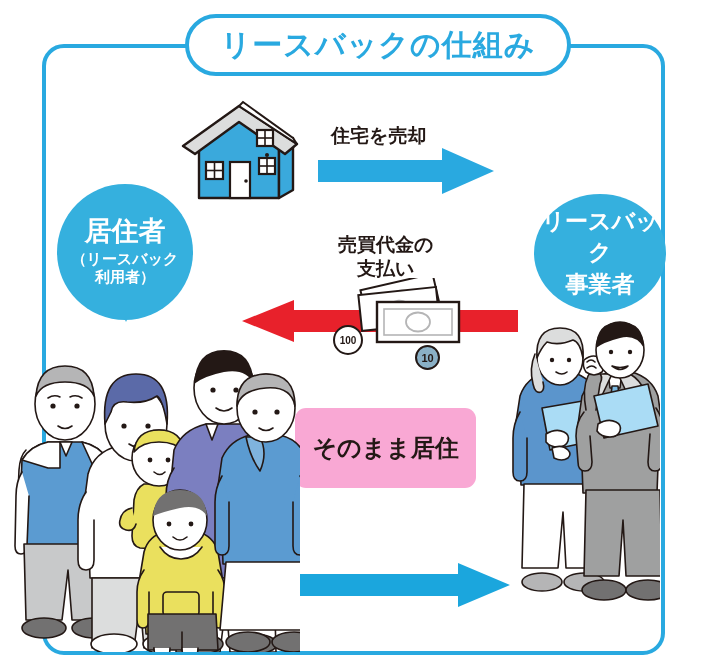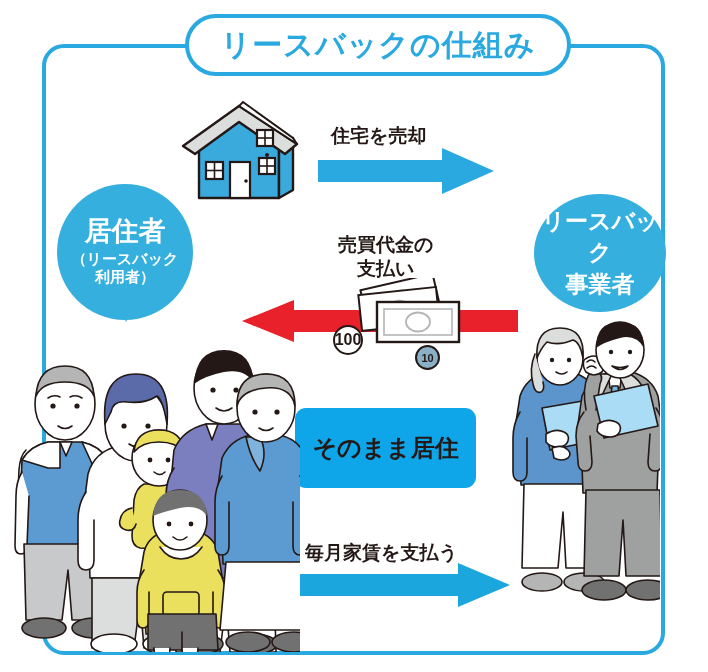--- a/index.html
+++ b/index.html
@@ -55,41 +55,41 @@
     position:absolute;font-size:19px;font-weight:bold;color:#231815;
     white-space:nowrap;line-height:1.25;text-align:center;
   }
   #label-sell{left:331px;top:124px;}
   #label-payment{left:290px;top:233px;margin-left:48px;}
   #label-rent{left:305px;top:541px;}
 
   
   .yellow-box{
     position:absolute;left:295px;top:408px;width:181px;height:80px;
-    background:#0ea5e9;border-radius:11px;display:flex;flex-direction:column;
+    background:#f9a8d4;border-radius:11px;display:flex;flex-direction:column;
     align-items:center;justify-content:center;text-align:left;color:#231815;
     box-sizing:border-box;
   }
   .yellow-box .y-main{font-size:24px;font-weight:bold;line-height:1.05;}
   .yellow-box .y-sub{font-size:19px;font-weight:bold;line-height:1.1;margin-top:2px;}
 
   
   .illus{position:absolute;}
   #house{left:175px;top:98px;width:130px;height:108px;}
   #money{left:355px;top:278px;width:108px;height:72px;}
   #coin100{left:333px;top:325px;width:30px;height:30px;}
   #coin10{left:383px;top:345px;width:25px;height:25px;}
   #family{left:8px;top:332px;width:292px;height:320px;}
   #agents{left:508px;top:320px;width:152px;height:330px;}
 
   .coin{
     position:absolute;border-radius:50%;display:flex;align-items:center;
     justify-content:center;font-weight:bold;box-sizing:border-box;
   }
-  #coin100{border:2px solid #231815;background:#ffffff;color:#231815;font-size:16px;}
+  #coin100{border:2px solid #231815;background:#ffffff;color:#231815;font-size:10px;}
   #coin10{border:2px solid #231815;background:#8ab0c6;color:#231815;font-size:11px;margin-left:32px;}
 </style>
 </head>
 <body>
 
 <div id="stage">
 
   <div class="outer-frame"></div>
 
   <div class="title-pill">
@@ -152,21 +152,20 @@
     </svg>
   </div>
 
   <div class="coin" id="coin100">100</div>
   <div class="coin" id="coin10">10</div>
 
   <div class="yellow-box">
     <span class="y-main">そのまま居住</span>
   </div>
 
-  <div class="arrow-label" id="label-rent">毎月家賃を支払う</div>
   <svg class="arrow" style="left:285px;top:563px;" width="225" height="44" viewBox="0 0 225 44">
     <polygon points="0,11 173,11 173,0 225,22 173,44 173,33 0,33" fill="#1ba6dd"></polygon>
   </svg>
 
   <div class="balloon" id="balloon-resident">
     <div class="tail"></div>
     <div class="circle">
       <span class="b-main">居住者</span>
       <span class="b-sub">
         <span>（リースバック</span><br>

